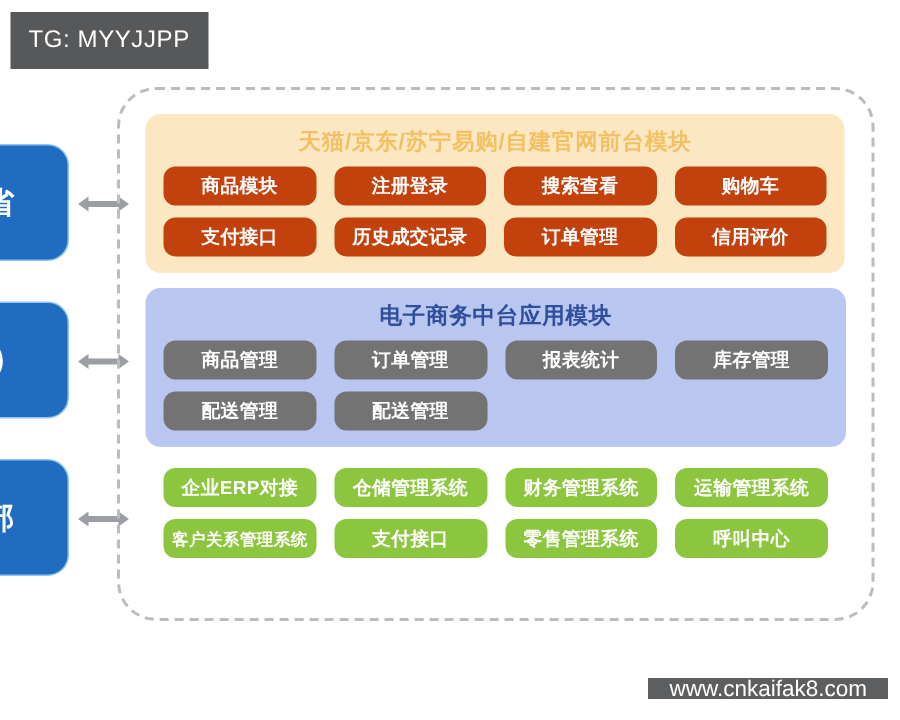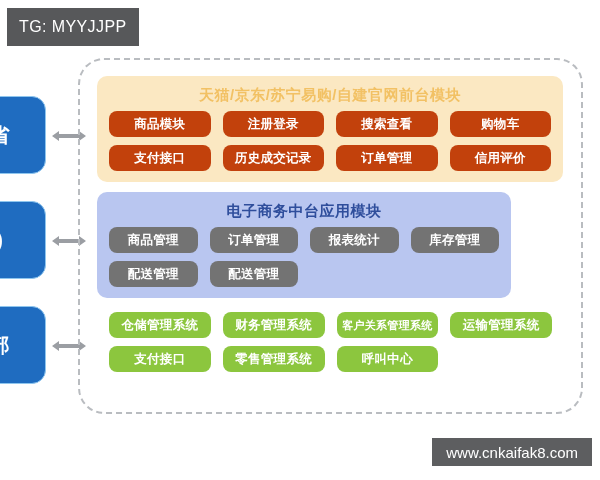--- a/index.html
+++ b/index.html
@@ -30,21 +30,21 @@
     letter-spacing: 0.4px;
     z-index: 40;
     white-space: nowrap;
   }
 
   
   .site-tag {
     position: absolute;
     right: 8px;
     bottom: 14px;
-    height: 28px;
+    height: 14px;
     padding: 0 14px;
     display: flex;
     align-items: center;
     background: #5d5e60;
     color: #ffffff;
     font-size: 15px;
     z-index: 40;
     white-space: nowrap;
   }
 
@@ -148,21 +148,21 @@
     width: 466px;
     background: #fbe8c2;
   }
   .panel-orange .panel-title { color: #f2c164; }
   .panel-orange .chip { background: #c2410c; }
 
   
   .panel-blue {
     left: 97px;
     top: 192px;
-    width: 414px;
+    width: 467px;
     background: #b9c6f0;
   }
   .panel-blue .panel-title { color: #2f4e9c; }
   .panel-blue .chip { background: #737373; }
 
   
   .panel-green {
     left: 97px;
     top: 308px;
     width: 467px;
@@ -225,24 +225,25 @@
     <div class="chip">订单管理</div>
     <div class="chip">报表统计</div>
     <div class="chip">库存管理</div>
     <div class="chip">配送管理</div>
     <div class="chip">配送管理</div>
   </div>
 </div>
 
 <div class="panel panel-green">
   <div class="grid no-title">
+    <div class="chip">企业ERP对接</div>
     <div class="chip">仓储管理系统</div>
     <div class="chip">财务管理系统</div>
+    <div class="chip">运输管理系统</div>
     <div class="chip small">客户关系管理系统</div>
-    <div class="chip">运输管理系统</div>
     <div class="chip">支付接口</div>
     <div class="chip">零售管理系统</div>
     <div class="chip">呼叫中心</div>
   </div>
 </div>
 
 <div class="tg-tag">TG: MYYJJPP</div>
 <div class="site-tag">www.cnkaifak8.com</div>
 
 </body></html>

